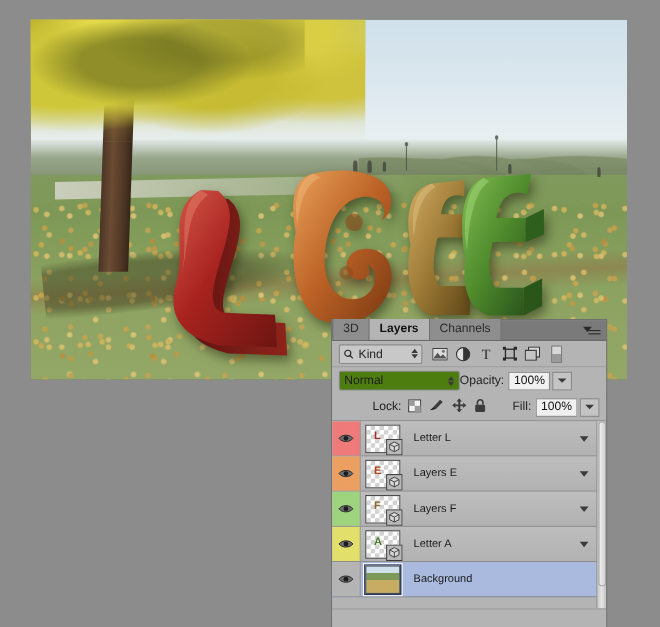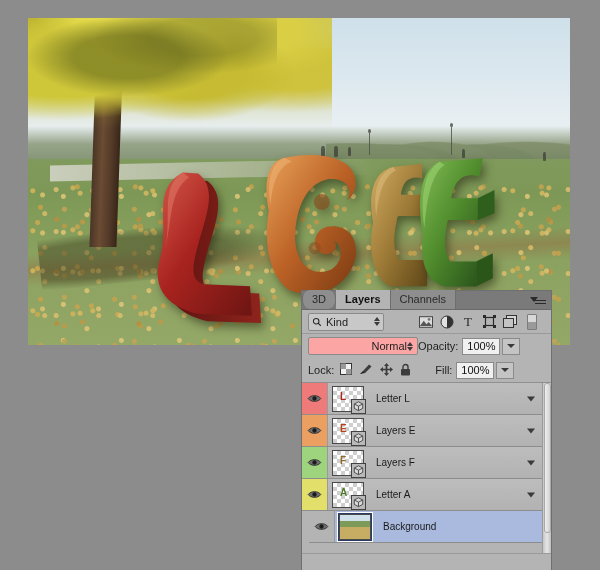--- a/index.html
+++ b/index.html
@@ -138,39 +138,39 @@
     height: 19px; background:#7a7a7a;
     border-bottom:1px solid #6a6a6a;
   }
   .tab {
     height:19px; line-height:19px; padding:0 9px;
     font-size:11px; color:#2a2a2a; background:#8e8e8e;
     border-right:1px solid #6e6e6e; cursor:default;
     white-space:nowrap;
   }
   .tab.active { background:#b4b4b4; color:#111; font-weight:bold; }
-  .tab.first { border-left:1px solid #6e6e6e;border-radius:8px; }
+  .tab.first { border-left:1px solid #6e6e6e; }
   .panel-menu {
     position:absolute; right:5px; top:4px; width:16px; height:11px; cursor:pointer;
   }
   .panel-menu i {
     position:absolute; right:0; display:block; height:1px; background:#2a2a2a;
   }
   .panel-menu i:nth-child(1){ top:2px; width:11px;}
   .panel-menu i:nth-child(2){ top:5px; width:11px;}
   .panel-menu i:nth-child(3){ top:8px; width:11px;}
   .panel-menu .tri {
     position:absolute; left:0; top:2px;
     width:0;height:0;border-left:4px solid transparent;border-right:4px solid transparent;
     border-top:5px solid #2a2a2a;
   }
 
   
   .row { display:flex; align-items:center; padding:0 6px; }
-  .filter-row { height:24px; border-bottom:1px solid #9a9a9a; background:#b4b4b4;gap:26px; }
+  .filter-row { height:24px; border-bottom:1px solid #9a9a9a; background:#b4b4b4; }
   .kind-select {
     display:flex;align-items:center;gap:4px;
     width:76px;height:18px;background:#c8c8c8;
     border:1px solid #8a8a8a; border-radius:2px; padding:0 3px;
     font-size:11px;
   }
   .kind-select .lbl{flex:1;}
   .stepper { display:flex;flex-direction:column;gap:1px;}
   .stepper .up{width:0;height:0;border-left:3px solid transparent;border-right:3px solid transparent;border-bottom:4px solid #3a3a3a;}
   .stepper .dn{width:0;height:0;border-left:3px solid transparent;border-right:3px solid transparent;border-top:4px solid #3a3a3a;}
@@ -179,47 +179,47 @@
   .toggle-sw {
     width:10px;height:16px;margin-left:6px;
     background:linear-gradient(180deg,#d8d8d8 0 50%, #9a9a9a 50% 100%);
     border:1px solid #7d7d7d;border-radius:1px;cursor:pointer;
   }
 
   
   .blend-row { height:24px; background:#b4b4b4; }
   .blend-select {
     display:flex;align-items:center;
-    width:110px;height:18px;background:#fca5a5;border:1px solid #8a8a8a;border-radius:2px;
-    padding:0 4px;font-size:11px;text-align:right;
+    width:110px;height:18px;background:#4d7c0f;border:1px solid #8a8a8a;border-radius:2px;
+    padding:0 4px;font-size:11px;
   }
   .blend-select .lbl{flex:1;}
   .lblspan{ font-size:11px; }
   .numbox {
     margin-left:4px;width:38px;height:17px;background:#f0f0f0;border:1px solid #8a8a8a;
     font-size:11px;line-height:15px;text-align:center;color:#111;
   }
   .dropbtn {
     margin-left:2px;width:18px;height:17px;background:#c4c4c4;border:1px solid #8a8a8a;
     display:flex;align-items:center;justify-content:center;cursor:pointer;
   }
   .dropbtn .tri{width:0;height:0;border-left:4px solid transparent;border-right:4px solid transparent;border-top:4px solid #3a3a3a;}
 
   
-  .lock-row { height:25px; background:#b4b4b4; border-bottom:1px solid #8f8f8f; }
+  .lock-row { height:25px; background:#b4b4b4; border-bottom:1px solid #8f8f8f;justify-content:flex-end; }
   .lock-icons { display:flex; align-items:center; gap:7px; margin-left:6px; }
 
   
   .layers { position:relative; background:#b4b4b4; height:170px; overflow:hidden; }
   .layer {
     position:relative; display:flex; align-items:center;
     height:32px; border-bottom:1px solid #8d8d8d;
     background:linear-gradient(180deg,#bdbdbd 0%, #b2b2b2 100%);
   }
-  .layer.selected { background:#a9bade;margin-left:7px; }
+  .layer.selected { background:#a9bade; }
   .eye-cell {
     width:26px;height:100%;display:flex;align-items:center;justify-content:center;
     border-right:1px solid #9a9a9a; cursor:pointer; flex:none;
   }
   .eye { width:15px;height:9px; position:relative; }
   .eye svg{display:block;}
   .thumb {
     width:32px;height:26px;margin-left:4px;flex:none;position:relative;
     border:1px solid #4a4a4a; background:#fff;
     background-image:

